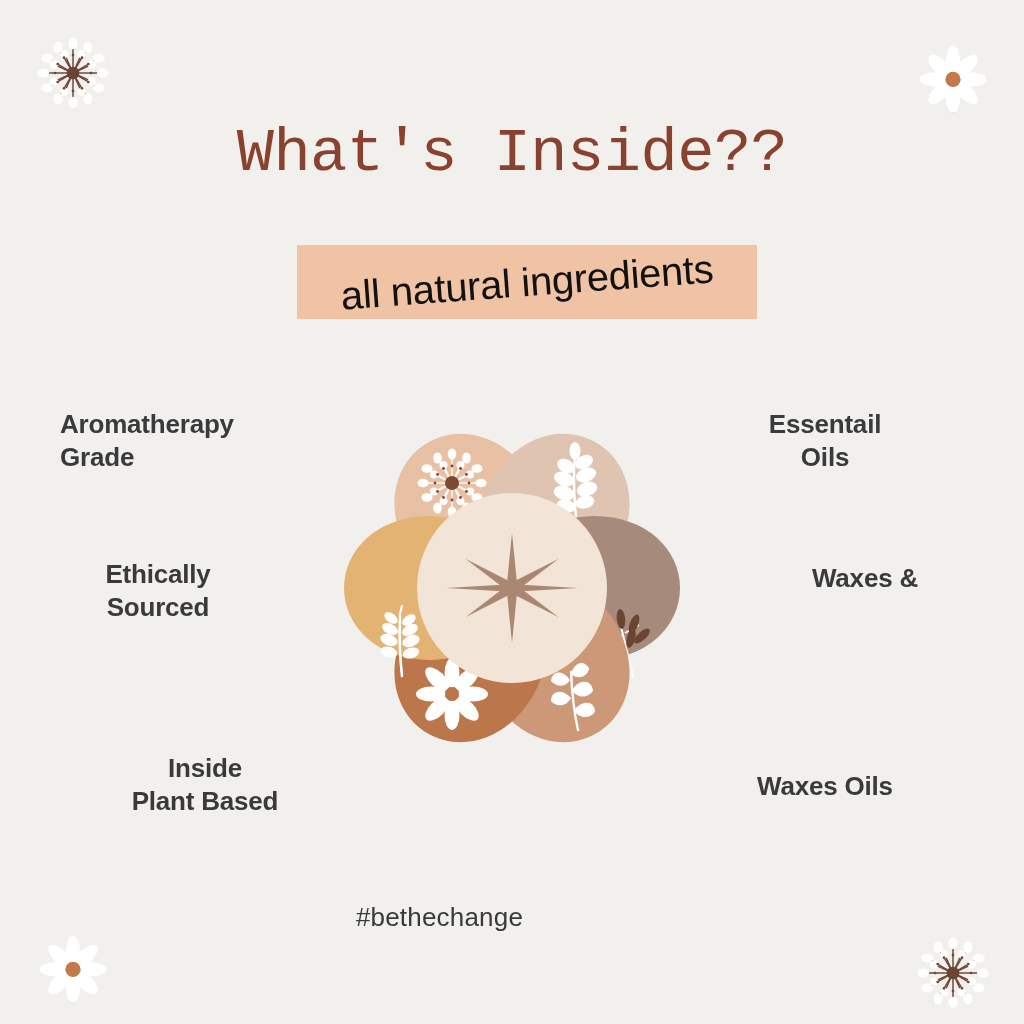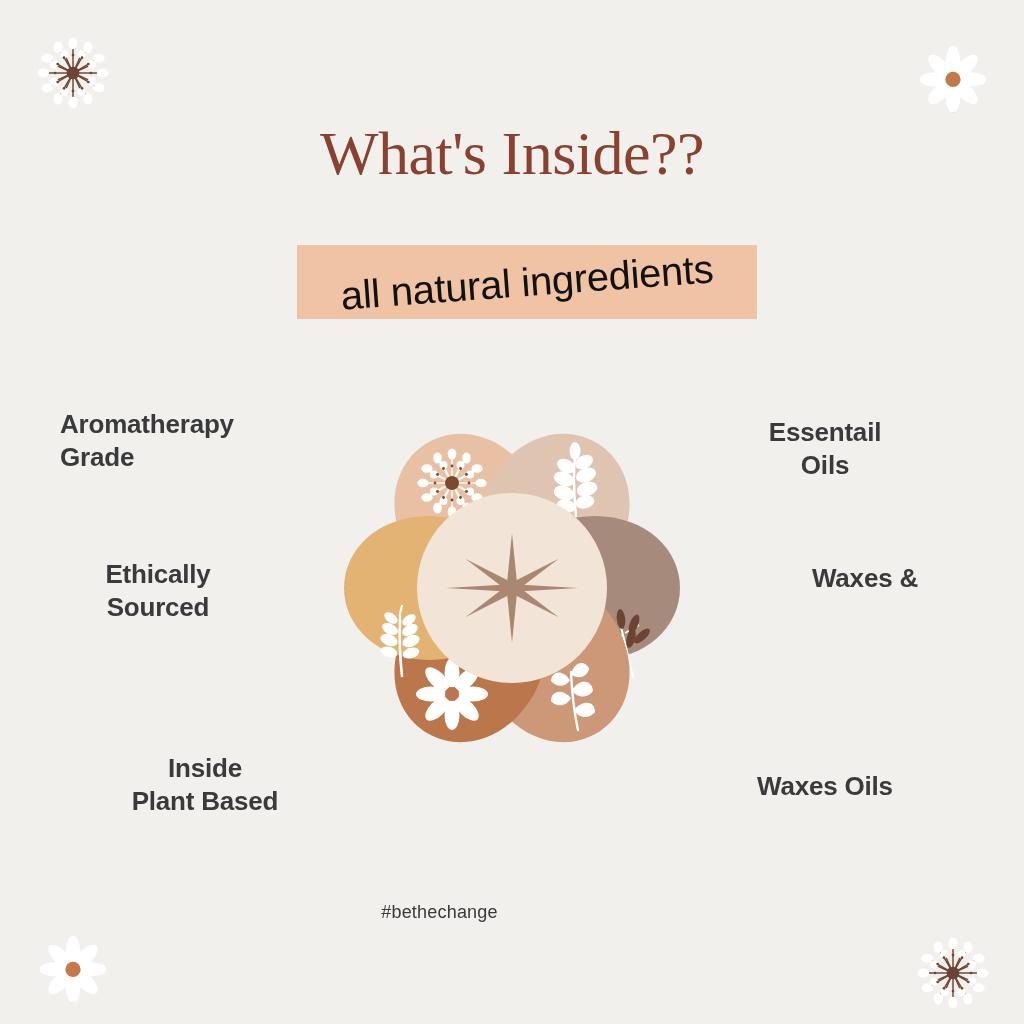--- a/index.html
+++ b/index.html
@@ -37,21 +37,21 @@
   .title {
     position: absolute;
     left: 0;
     top: 118px;
     width: 1024px;
     text-align: center;
     font-size: 62px;
     font-weight: 400;
     letter-spacing: -0.5px;
     color: #8A4230;
-    font-family: Liberation Serif, serif;
+    font-family: Liberation Mono, monospace;
   }
 
   
   .subtitle-band {
     position: absolute;
     left: 297px;
     top: 245px;
     width: 460px;
     height: 74px;
     background: #EFC3A3;
@@ -87,32 +87,32 @@
     position: absolute;
     color: #3A3A3C;
     font-size: 26px;
     font-weight: bold;
     line-height: 1.28;
     letter-spacing: -0.2px;
   }
   .label-aromatherapy { left: 60px;  top: 408px; width: 290px; text-align: left; }
   .label-ethically    { left: 28px;  top: 558px; width: 260px; text-align: center; }
   .label-organic      { left: 55px;  top: 752px; width: 300px; text-align: center; }
-  .label-essentail    { left: 700px; top: 408px; width: 250px; text-align: center; margin-top: 8px; }
+  .label-essentail    { left: 700px; top: 408px; width: 250px; text-align: center; }
   .label-waxes        { left: 740px; top: 554px; width: 250px; text-align: center; margin-top: 8px; }
   .label-baseoils     { left: 700px; top: 770px; width: 250px; text-align: center; }
 
   
   .hashtag {
     position: absolute;
     left: 0;
     top: 902px;
     width: 879px;
     text-align: center;
-    font-size: 18px;
+    font-size: 26px;
     font-weight: 400;
     color: #3A3A3C;
     letter-spacing: 0.2px;
   }
 </style>
 </head>
 <body>
 
 <div class="poster">
 

